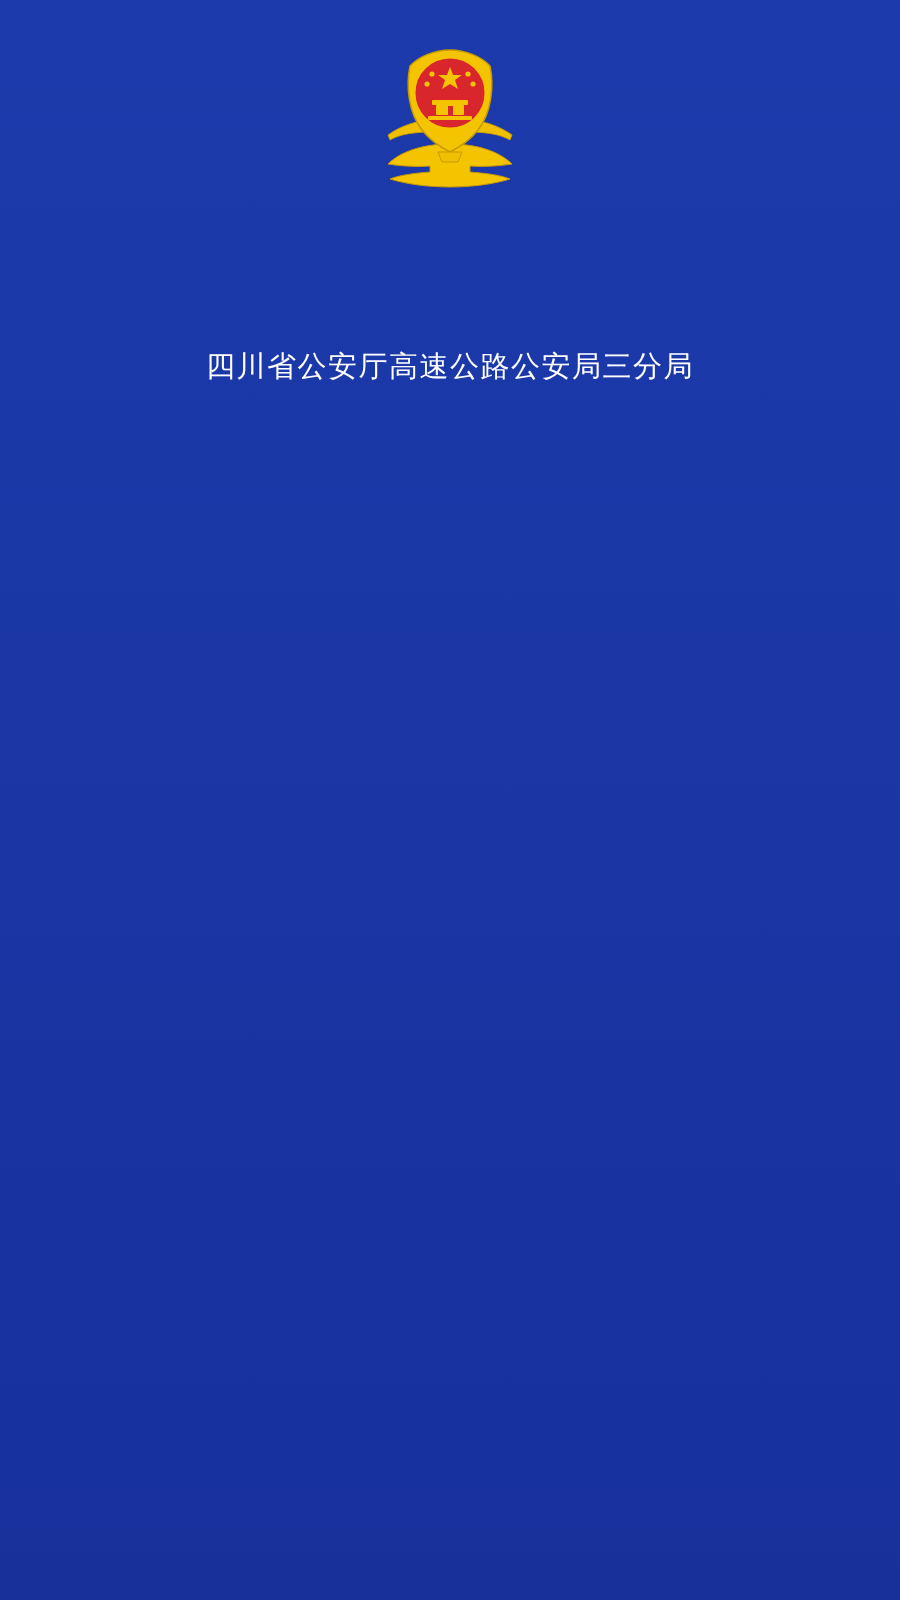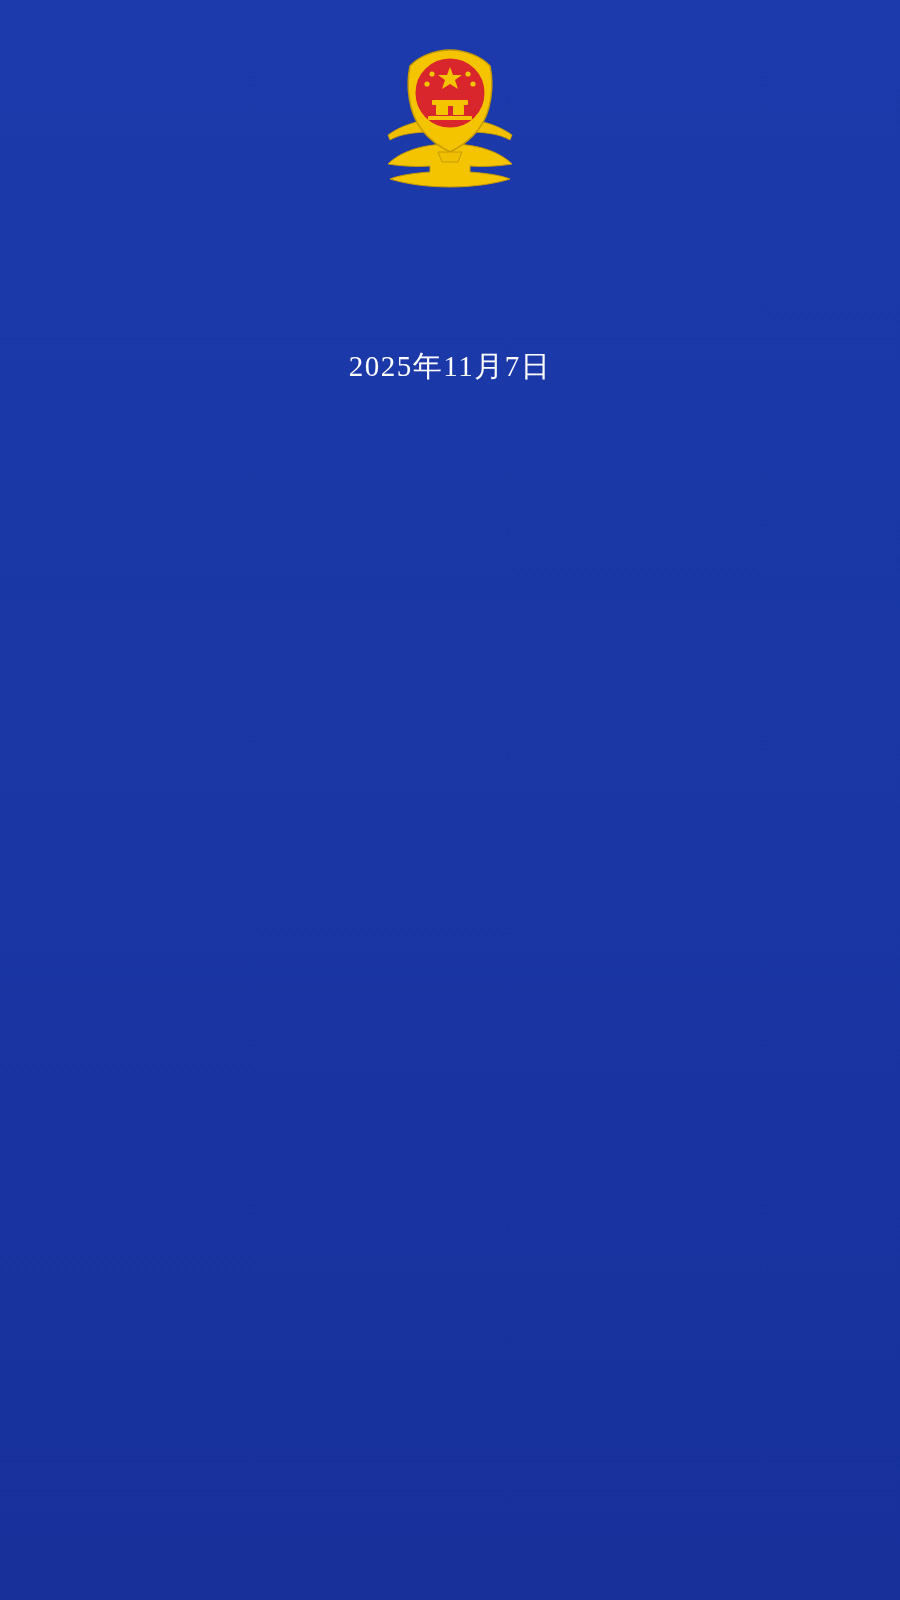--- a/index.html
+++ b/index.html
@@ -115,16 +115,16 @@
         <path d="M68 112 L92 112 L88 122 L72 122 Z" fill="#efbf00" stroke="#c79a00" stroke-width="1"></path>
       </svg>
     </div>
   </div>
 
 
   <div class="body-block">
   </div>
 
   <div class="signature">
-    <span class="sig-line">2025年11月7日</span>
+    <span class="sig-line">四川省公安厅高速公路公安局三分局</span>
   </div>
 
 </div>
 
 </body></html>

